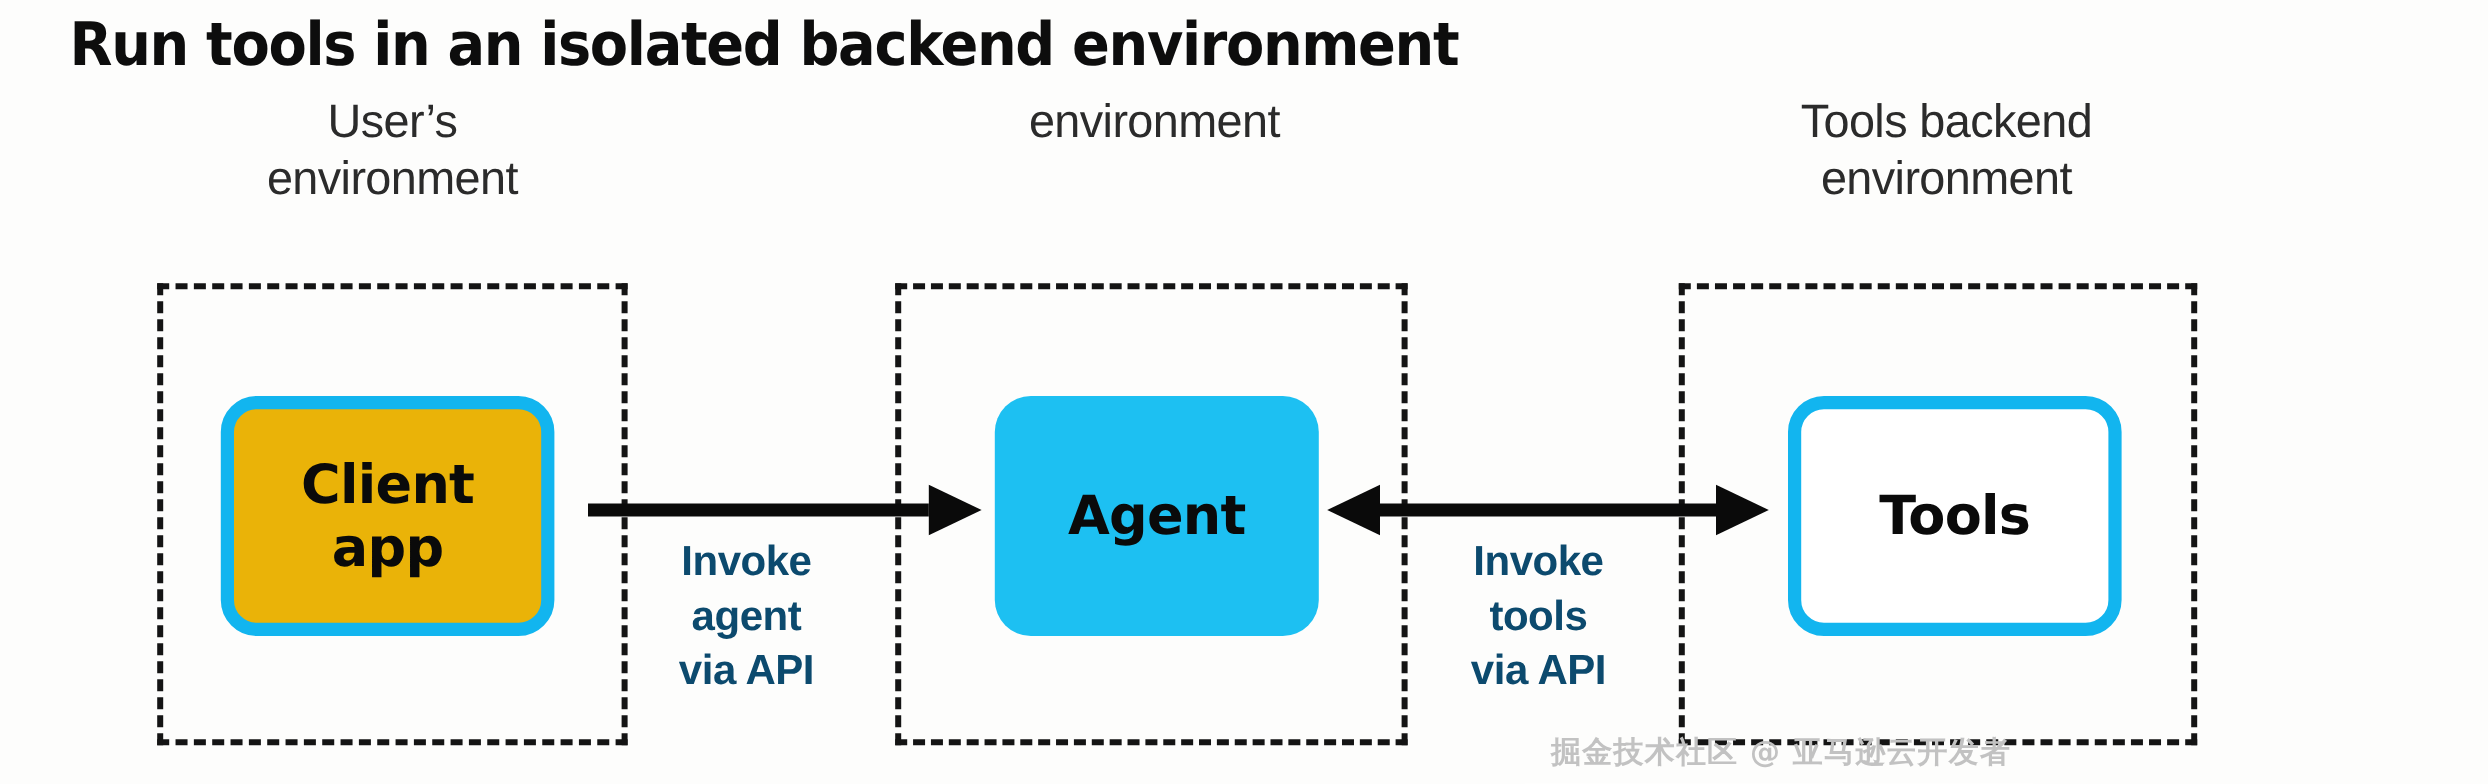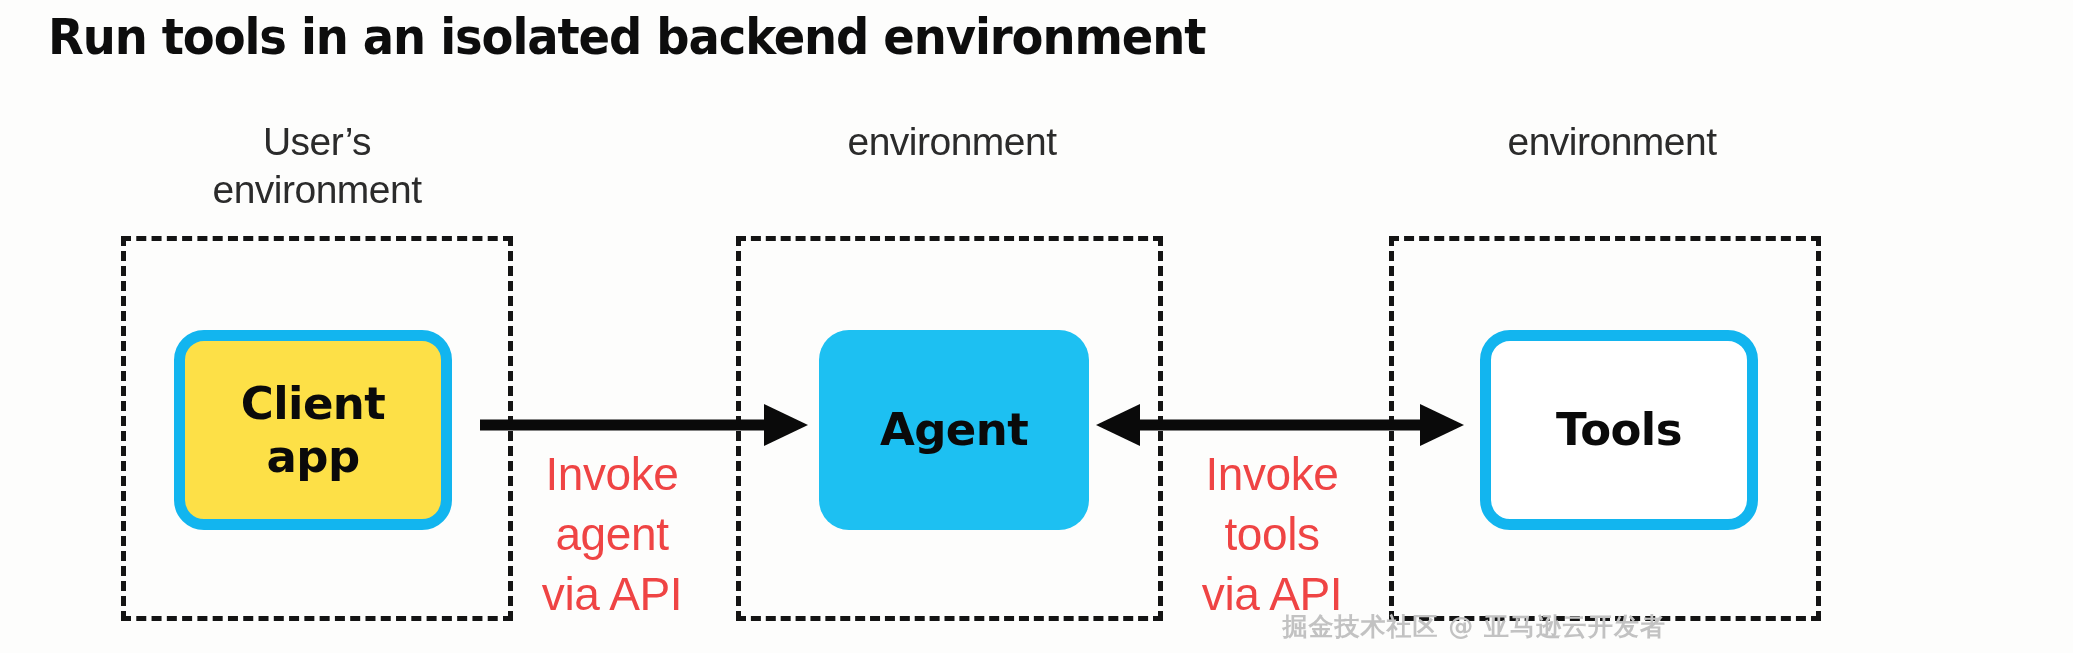--- a/index.html
+++ b/index.html
@@ -11,21 +11,21 @@
     width: 2073px;
     height: 653px;
     position: relative;
     overflow: hidden;
     font-family: "DejaVu Sans", "Liberation Sans", sans-serif;
     background: #fdfdfc;
   }
 
   #diagram {
     position: absolute;
-    left: 2px; top: 0;
+    left: 12px; top: 0;
     width: 1678px;
     height: 653px;
   }
 
   
   .title {
     position: absolute;
     left: 46px;
     top: 8px;
     font-family: "DejaVu Sans", "Liberation Sans", sans-serif;
@@ -41,21 +41,20 @@
   
   .col-heading {
     position: absolute;
     text-align: center;
     font-family: "Liberation Sans", "DejaVu Sans", sans-serif;
     font-size: 39px;
     font-weight: 400;
     line-height: 1.22;
     color: #2b2b2b;
     letter-spacing: -0.5px;
-    margin-top: 40px;
   }
   .col-heading .line { display: block; }
 
   #heading-user      { left: 60px;  top: 78px;  width: 510px; }
   #heading-agent     { left: 640px; top: 78px;  width: 620px; }
   #heading-tools     { left: 1300px;top: 78px;  width: 620px; }
 
   
   .env-box {
     position: absolute;
@@ -79,21 +78,21 @@
     font-family: "DejaVu Sans", "Liberation Sans", sans-serif;
     font-weight: bold;
     color: #0a0a0a;
     letter-spacing: -0.6px;
   }
   .node .line { display: block; line-height: 1.18; }
 
   #node-client {
     left: 172px; top: 330px;
     width: 278px; height: 200px;
-    background: #fde047;
+    background: #eab308;
     border: 11px solid #12b5ef;
     font-size: 45px;
   }
   #node-agent {
     left: 817px; top: 330px;
     width: 270px; height: 200px;
     background: #1dc0f2;
     border: none;
     font-size: 45px;
   }
@@ -111,24 +110,24 @@
     left: 0; top: 0;
     width: 2073px; height: 653px;
     pointer-events: none;
   }
 
   
   .arrow-caption {
     position: absolute;
     text-align: center;
     font-family: "Liberation Sans", "DejaVu Sans", sans-serif;
-    font-size: 46px;
-    font-weight: 400;
+    font-size: 35px;
+    font-weight: 700;
     line-height: 1.3;
-    color: #ef4444;
+    color: #0c4a6e;
     letter-spacing: -0.4px;
   }
   .arrow-caption .line { display: block; }
   #caption-invoke-agent { left: 500px;  top: 445px; width: 220px; }
   #caption-invoke-tools { left: 1160px; top: 445px; width: 220px; }
 
   
   #watermark {
     position: absolute;
     right: 14px;
@@ -149,20 +148,21 @@
   <div class="title">Run tools in an isolated backend environment</div>
 
   <div class="col-heading" id="heading-user">
     <span class="line">User’s</span>
     <span class="line">environment</span>
   </div>
   <div class="col-heading" id="heading-agent">
     <span class="line">environment</span>
   </div>
   <div class="col-heading" id="heading-tools">
+    <span class="line">Tools backend</span>
     <span class="line">environment</span>
   </div>
 
   <div class="env-box" id="env-user"></div>
   <div class="env-box" id="env-agent"></div>
   <div class="env-box" id="env-tools"></div>
 
   <svg id="arrow-layer" viewBox="0 0 2073 653">
 
     <g>

